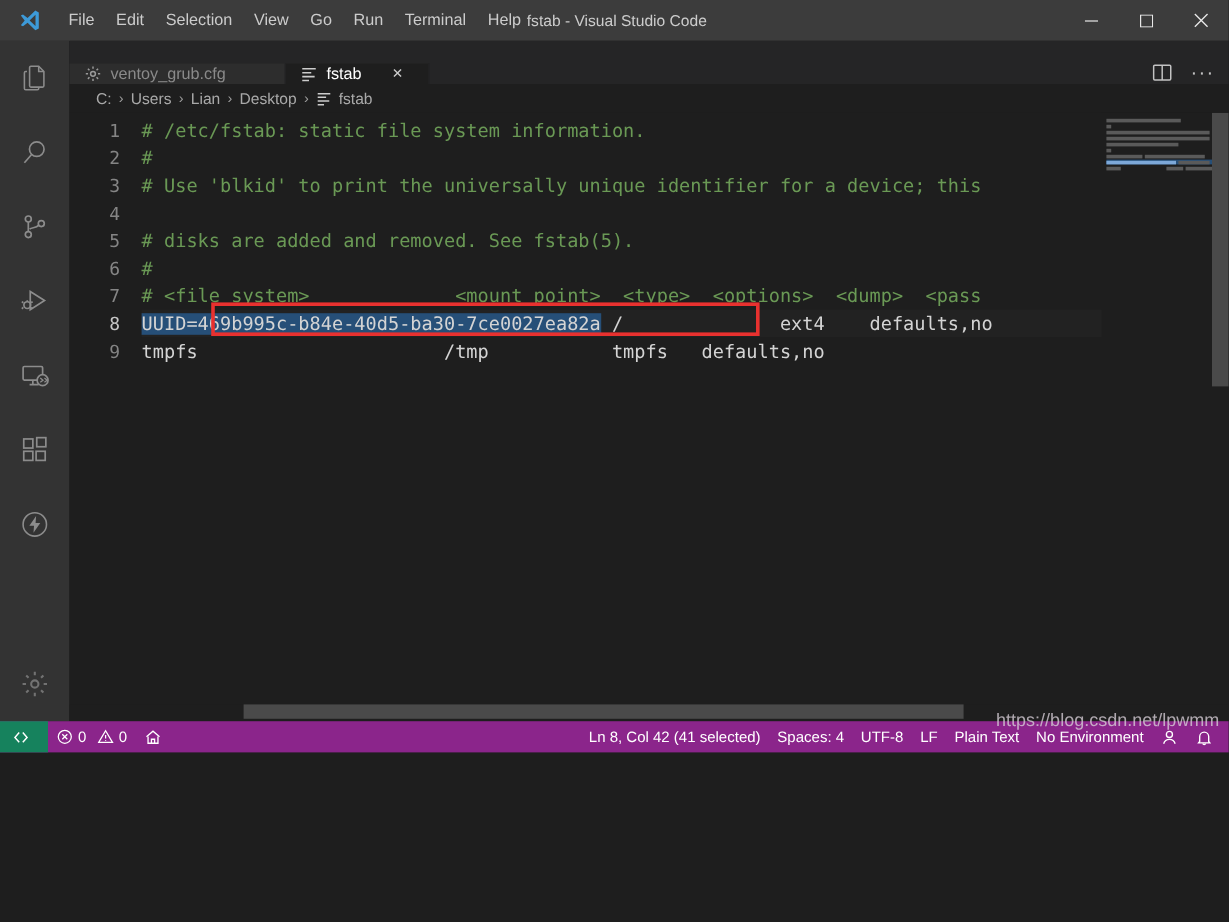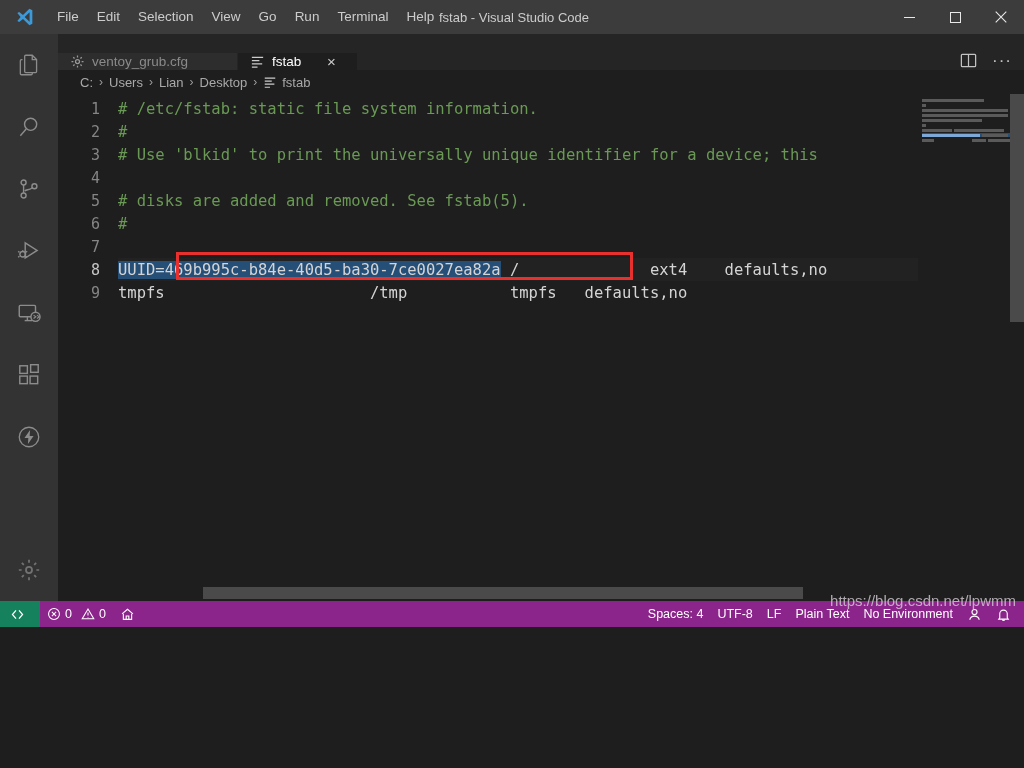--- a/index.html
+++ b/index.html
@@ -442,20 +442,21 @@
           <div class="code-line">
             <span class="gutter">5</span>
             <span class="code-text cmt"># disks are added and removed. See fstab(5).</span>
           </div>
           <div class="code-line">
             <span class="gutter">6</span>
             <span class="code-text cmt">#</span>
           </div>
           <div class="code-line">
             <span class="gutter">7</span>
+            <span class="code-text cmt"># &lt;file system&gt;             &lt;mount point&gt;  &lt;type&gt;  &lt;options&gt;  &lt;dump&gt;  &lt;pass</span>
           </div>
           <div class="code-line">
             <span class="gutter cur">8</span>
             <span class="code-text tok-plain"><span class="sel">UUID=469b995c-b84e-40d5-ba30-7ce0027ea82a</span><span> /              ext4    defaults,no</span></span>
           </div>
           <div class="code-line">
             <span class="gutter">9</span>
             <span class="code-text tok-plain">tmpfs                      /tmp           tmpfs   defaults,no</span>
           </div>
         </div>
@@ -536,20 +537,21 @@
           <svg width="15" height="15" viewBox="0 0 16 16" fill="none" stroke="#ffffff" stroke-width="1.2">
             <path d="M2.2 7.4 8 2.5l5.8 4.9"></path>
               <path d="M3.6 7.2v6h8.8v-6"></path>
               <path d="M6.6 13.2V9.6h2.8v3.6"></path>
           </svg>
         </span>
       </div>
     </div>
 
     <div class="sb-right">
+      <div class="sb-item">Ln 8, Col 42 (41 selected)</div>
       <div class="sb-item">Spaces: 4</div>
       <div class="sb-item">UTF-8</div>
       <div class="sb-item">LF</div>
       <div class="sb-item">Plain Text</div>
       <div class="sb-item">No Environment</div>
       <div class="sb-item">
         <span>
           <svg width="15" height="15" viewBox="0 0 16 16" fill="none" stroke="#ffffff" stroke-width="1.2">
             <circle cx="8" cy="5.4" r="2.7"></circle>
               <path d="M2.9 13.6c.7-2.6 2.7-3.9 5.1-3.9s4.4 1.3 5.1 3.9"></path>

